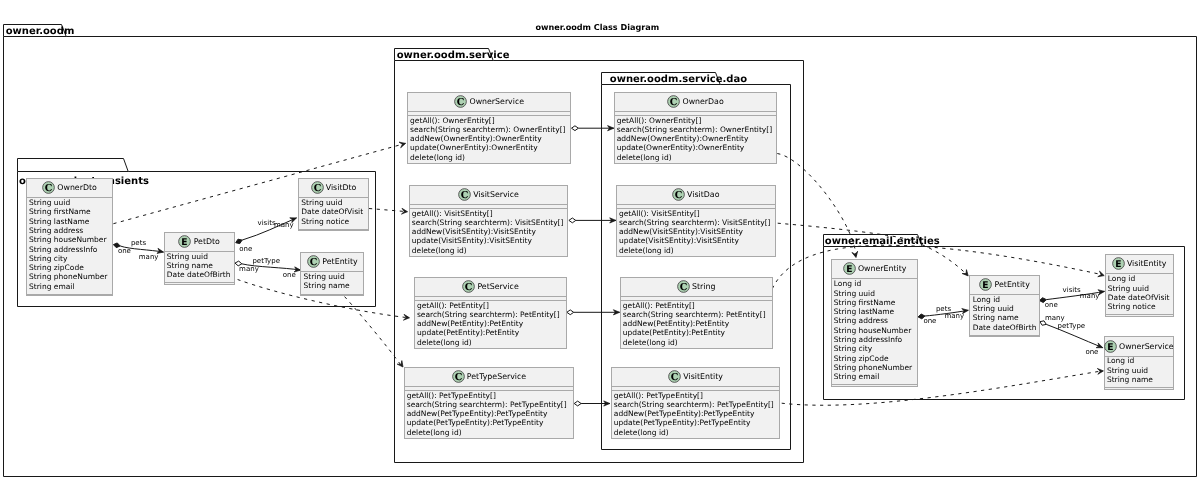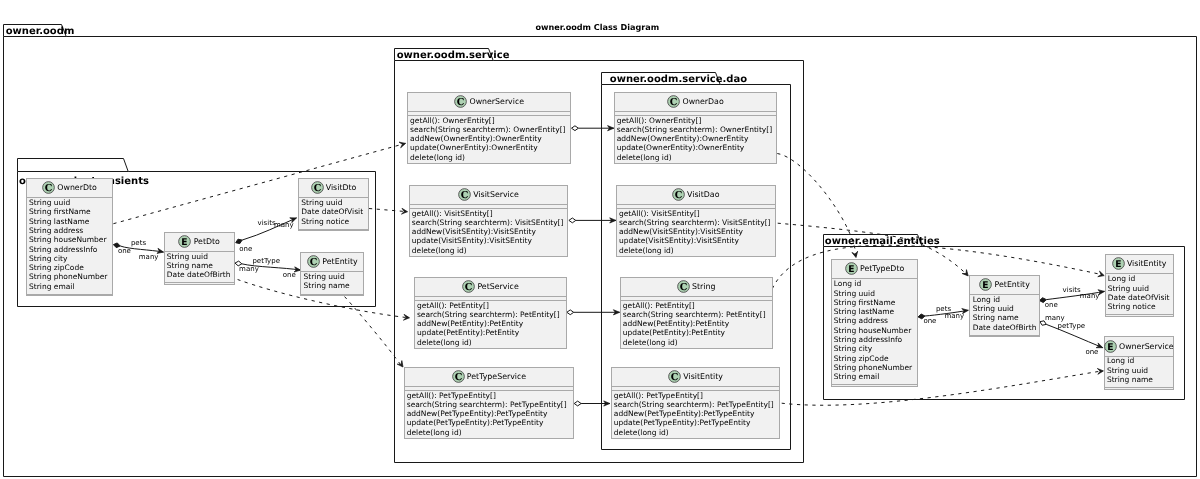--- a/index.html
+++ b/index.html
@@ -335,21 +335,21 @@
           <div class="row">update(PetTypeEntity):PetTypeEntity</div>
           <div class="row">delete(long id)</div>
         </div>
       </div>
       <div class="cls" style="left: 830.6px; top: 259.2px; width: 87.9px; height: 127.58px;">
         <div class="cls-title" style="top: 2.3px;">
           <svg width="13" height="13" viewBox="0 0 13 13" style="flex: 0 0 auto; margin-right: 2.2px;">
             <circle cx="6.5" cy="6.5" r="5.85" fill="#ADD1B2" stroke="#4C4C4C" stroke-width="0.9"></circle>
             <text x="6.5" y="9.85" text-anchor="middle" font-size="9.2" font-weight="bold" font-family="&quot;DejaVu Sans&quot;,&quot;Liberation Sans&quot;,sans-serif" fill="#000">E</text>
           </svg>
-          <span class="nm">PetTypeDto</span>
+          <span class="nm">OwnerEntity</span>
         </div>
         <div class="sep" style="top: 18.3px;"></div>
         <div class="rows" style="left: 2.2px; top: 19.1px;">
           <div class="row">Long id</div>
           <div class="row">String uuid</div>
           <div class="row">String firstName</div>
           <div class="row">String lastName</div>
           <div class="row">String address</div>
           <div class="row">String houseNumber</div>
           <div class="row">String addressInfo</div>

